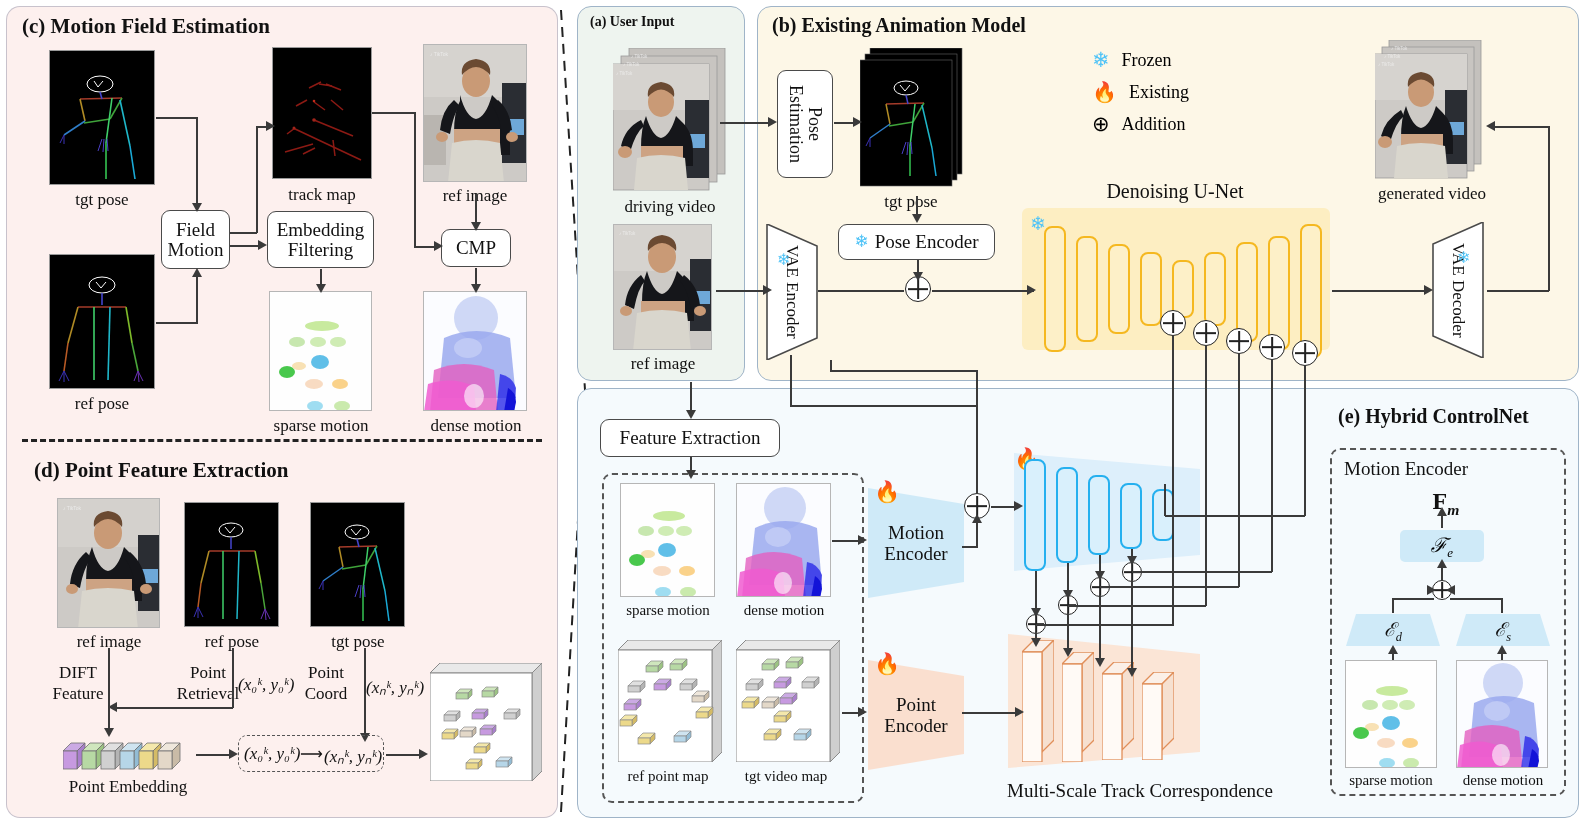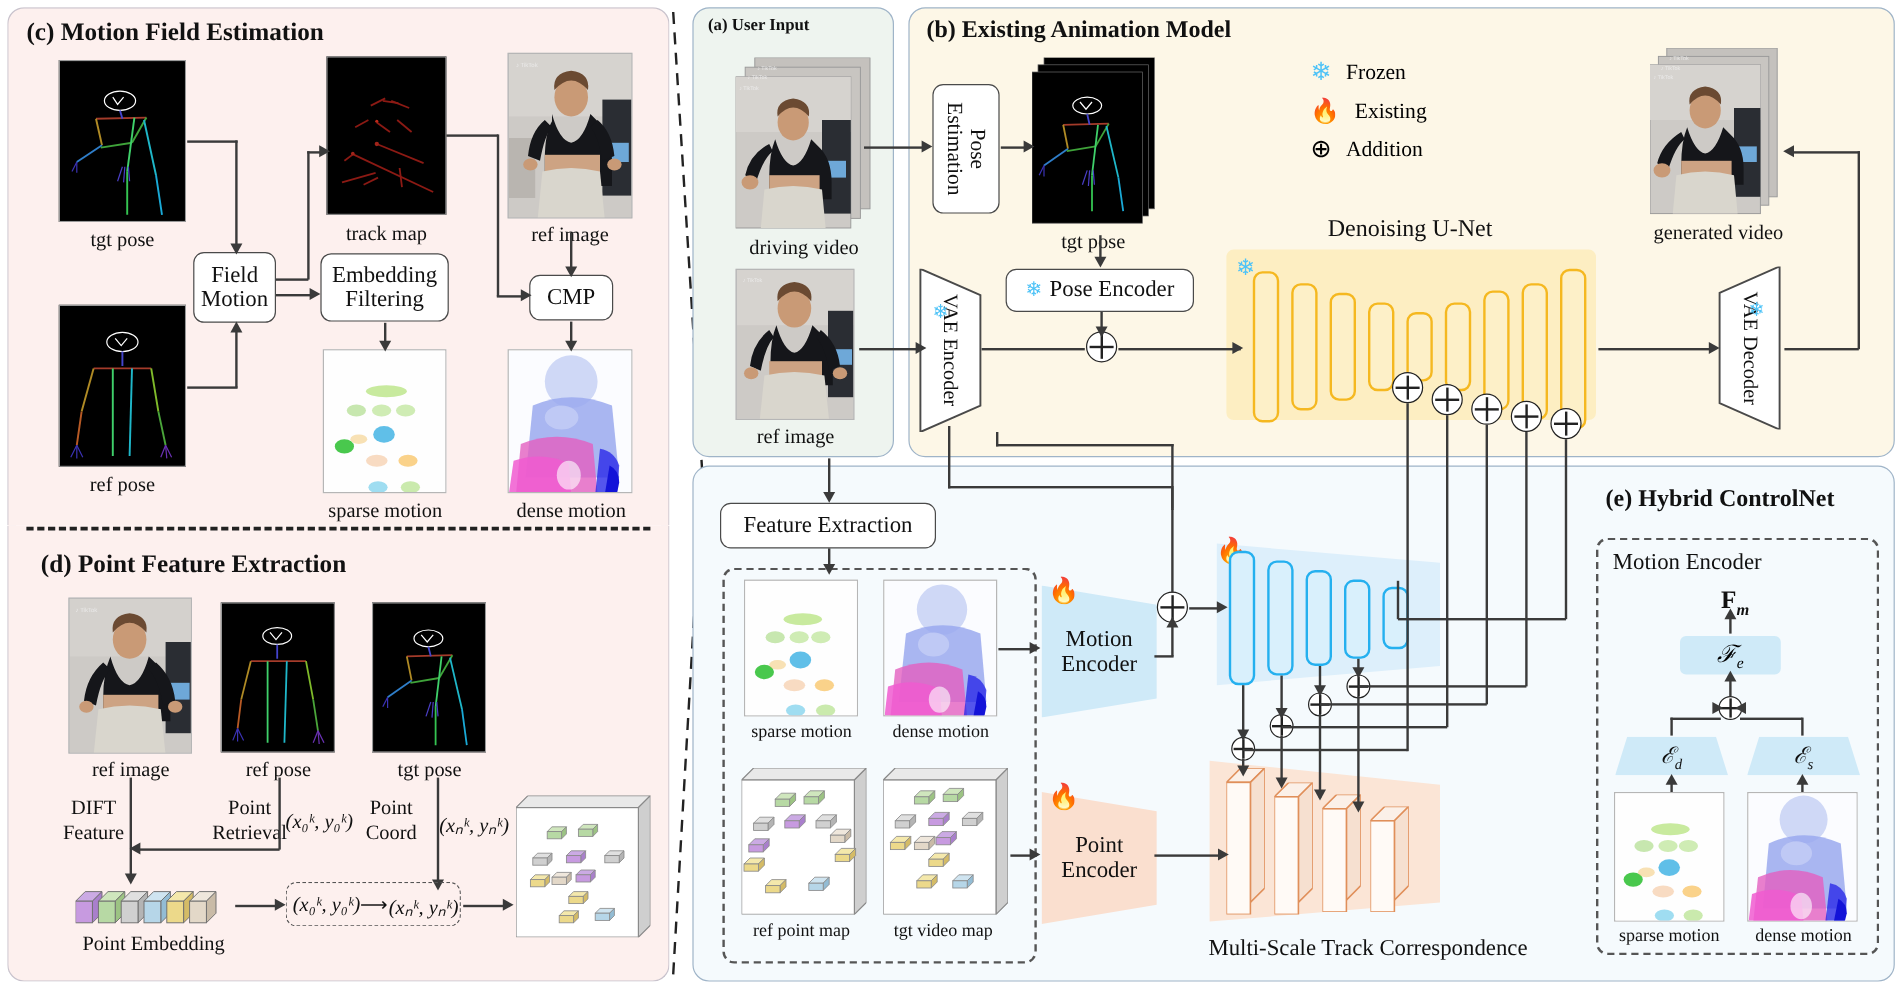--- a/index.html
+++ b/index.html
@@ -991,21 +991,21 @@
 <div class="ln lnh" style="left:1100px;top:586px;width:139px;"></div>
 <div class="ln lnv" style="left:1271px;top:360px;height:212px;"></div>
 <div class="ln lnh" style="left:1132px;top:571px;width:140px;"></div>
 <div class="ln lnv" style="left:1304px;top:366px;height:150px;"></div>
 <div class="ln lnh" style="left:1165px;top:515px;width:140px;"></div>
 <div class="ln lnv" style="left:1164px;top:484px;height:32px;"></div>
 
 <div class="inner-dash" style="left:1330px;top:448px;width:236px;height:348px;"></div>
 <div class="lbl" style="left:1344px;top:458px;width:160px;text-align:left;font-size:19px;">Motion Encoder</div>
 
-<div class="lbl" style="left:1396px;top:488px;width:100px;font-weight:bold;font-size:21px;">
+<div class="lbl" style="left:1396px;top:488px;width:100px;font-weight:bold;font-size:24px;">
   
   <span><b>F</b><sub style="font-style:italic;">m</sub></span>
 </div>
 
 <div style="position:absolute;left:1400px;top:530px;width:84px;height:32px;background:#cfeaf8;border-radius:5px;display:flex;align-items:center;justify-content:center;font-size:20px;font-style:italic;">
 
   <span>ℱ<sub>e</sub></span>
 </div>
 
 <div class="plus plus-sm" style="left:1432px;top:580px;"></div>

